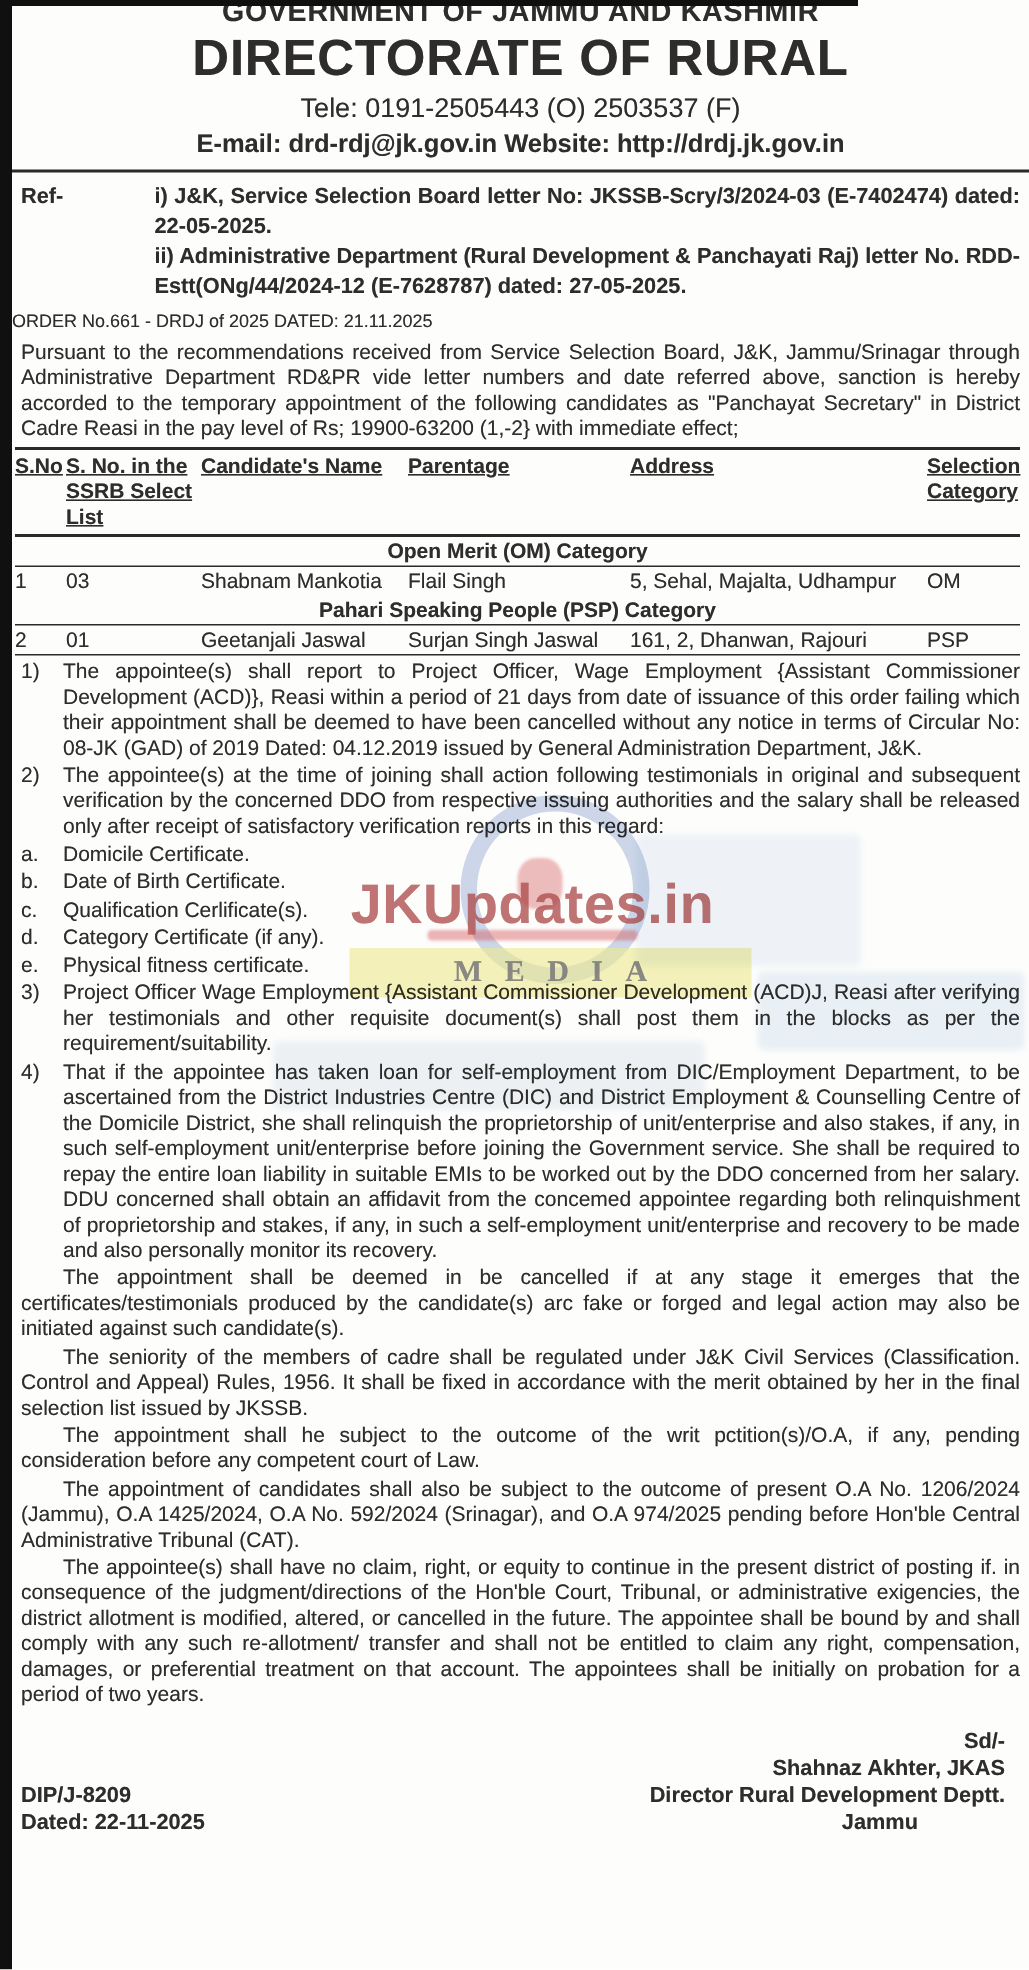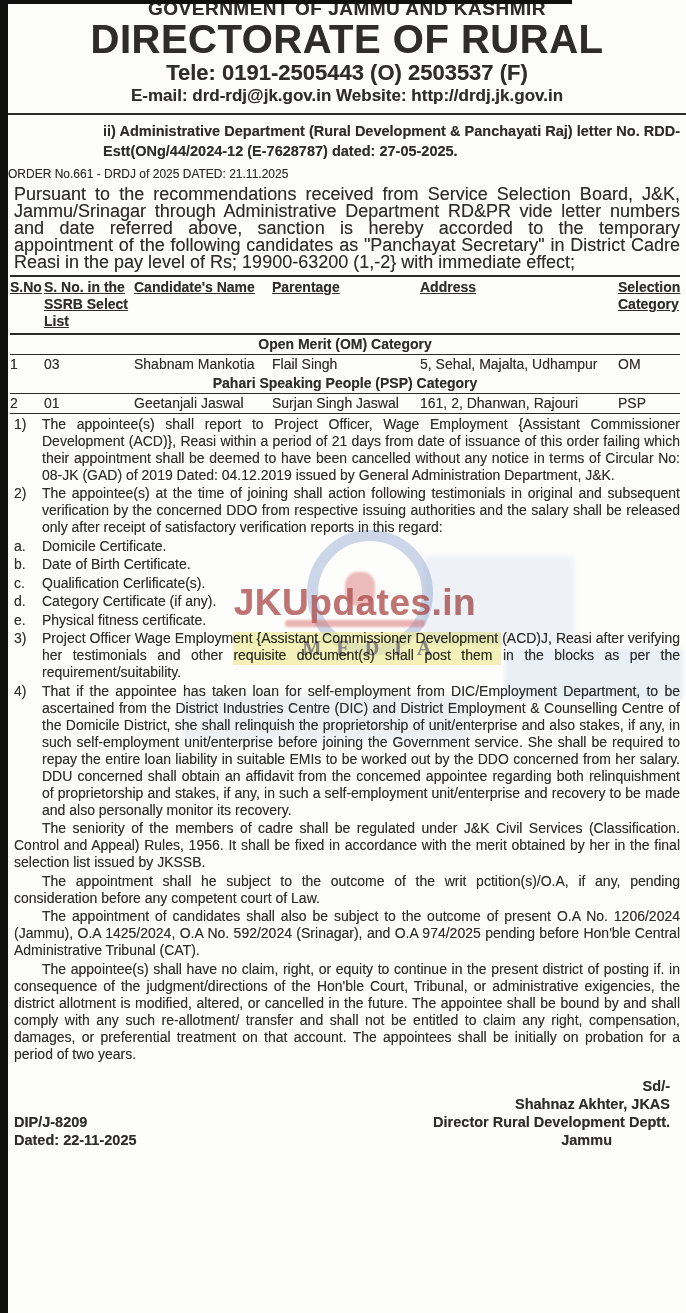--- a/index.html
+++ b/index.html
@@ -14,34 +14,34 @@
     position:relative;width:686px;height:1313px;overflow:hidden;
     text-shadow:0 0 .4px rgba(40,40,40,.45);
   }
   .edge-left{position:absolute;left:0;top:0;width:8px;height:1313px;background:#101010;z-index:8;}
   .edge-top{position:absolute;left:0;top:0;width:572px;height:4px;background:#101010;z-index:8;}
   .content{position:relative;padding:0 6px 0 14px;z-index:2;}
 
   
   .hdr{ text-align:center; }
   .hdr-gov{font-size:19px;font-weight:bold;letter-spacing:.5px;margin-top:-2px;line-height:22px;}
-  .hdr-big{font-size:40px;font-weight:bold;line-height:39px;letter-spacing:.5px;}
-  .hdr-tel{font-size:22px;font-weight:bold;line-height:23px;margin-top:2px;}
+  .hdr-big{font-size:34px;font-weight:bold;line-height:39px;letter-spacing:.5px;}
+  .hdr-tel{font-size:18px;font-weight:normal;line-height:23px;margin-top:2px;}
   .hdr-mail{font-size:17px;font-weight:bold;line-height:23px;}
   .hrule{border:none;border-top:2.5px solid #2a2a2a;margin:6px -6px 6px -14px;}
 
   
   .subref{font-weight:bold;font-size:14.5px;line-height:20px;}
   .sr-row{display:flex;}
   .sr-label{flex:0 0 44px;}
   .sr-text{flex:1;text-align:justify;padding-left:45px;text-indent:-45px;}
   .ref-item{flex:1;text-align:justify;margin-left:45px;}
 
   .order-line{font-size:12px;line-height:19px;margin:4px 0 2px -6px;}
-  .para{font-size:18px;line-height:17px;text-align:justify;}
+  .para{font-size:14px;line-height:17px;text-align:justify;}
   .preamble{margin:1px 0 4px 0;}
 
   
   .tbl{margin:2px 0 0 -4px;border-top:2.5px solid #2a2a2a;font-size:14px;}
   .trow{display:grid;grid-template-columns:32px 88px 136px 146px 196px 60px;column-gap:2px;align-items:start;}
   .th{font-weight:bold;line-height:17px;padding-top:2px;}
   .td{line-height:17px;}
   .thead{border-bottom:2px solid #2a2a2a;padding-bottom:3px;text-decoration:underline;}
   .cat-row{font-weight:bold;text-align:center;line-height:19px;border-bottom:1.5px solid #2a2a2a;}
   .cat-row.psp{border-bottom:1.5px solid #2a2a2a;}
@@ -92,20 +92,24 @@
       <div class="hdr-gov">GOVERNMENT OF JAMMU AND KASHMIR</div>
       <div class="hdr-big">DIRECTORATE OF RURAL</div>
       <div class="hdr-tel">Tele: 0191-2505443 (O) 2503537 (F)</div>
       <div class="hdr-mail">E-mail: drd-rdj@jk.gov.in Website: http://drdj.jk.gov.in</div>
     </div>
 
     <hr class="hrule">
 
     <div class="subref">
       <div class="sr-row">
+        <span class="sr-label">Ref-</span>
+        <span class="ref-item">i) J&amp;K, Service Selection Board letter No: JKSSB-Scry/3/2024-03 (E-7402474) dated: 22-05-2025.</span>
+      </div>
+      <div class="sr-row">
         <span class="sr-label"></span>
         <span class="ref-item">ii) Administrative Department (Rural Development &amp; Panchayati Raj) letter No. RDD-Estt(ONg/44/2024-12 (E-7628787) dated: 27-05-2025.</span>
       </div>
     </div>
 
     <div class="order-line">ORDER No.661 - DRDJ of 2025 DATED: 21.11.2025</div>
 
     <div class="para preamble">Pursuant to the recommendations received from Service Selection Board, J&amp;K, Jammu/Srinagar through Administrative Department RD&amp;PR vide letter numbers and date referred above, sanction is hereby accorded to the temporary appointment of the following candidates as "Panchayat Secretary" in District Cadre Reasi in the pay level of Rs; 19900-63200 (1,-2} with immediate effect;</div>
 
     <div class="tbl">
@@ -175,20 +179,21 @@
         <span class="marker">3)</span>
         <span class="ctext">Project Officer Wage Employment {Assistant Commissioner Development (ACD)J, Reasi after verifying her testimonials and other requisite document(s) shall post them in the blocks as per the requirement/suitability.</span>
       </div>
       <div class="cond">
         <span class="marker">4)</span>
         <span class="ctext">That if the appointee has taken loan for self-employment from DIC/Employment Department, to be ascertained from the District Industries Centre (DIC) and District Employment &amp; Counselling Centre of the Domicile District, she shall relinquish the proprietorship of unit/enterprise and also stakes, if any, in such self-employment unit/enterprise before joining the Government service. She shall be required to repay the entire loan liability in suitable EMIs to be worked out by the DDO concerned from her salary. DDU concerned shall obtain an affidavit from the concemed appointee regarding both relinquishment of proprietorship and stakes, if any, in such a self-employment unit/enterprise and recovery to be made and also personally monitor its recovery.</span>
       </div>
     </div>
 
     <div>
+      <div class="bodyp">The appointment shall be deemed in be cancelled if at any stage it emerges that the certificates/testimonials produced by the candidate(s) arc fake or forged and legal action may also be initiated against such candidate(s).</div>
       <div class="bodyp">The seniority of the members of cadre shall be regulated under J&amp;K Civil Services (Classification. Control and Appeal) Rules, 1956. It shall be fixed in accordance with the merit obtained by her in the final selection list issued by JKSSB.</div>
       <div class="bodyp">The appointment shall he subject to the outcome of the writ pctition(s)/O.A, if any, pending consideration before any competent court of Law.</div>
       <div class="bodyp">The appointment of candidates shall also be subject to the outcome of present O.A No. 1206/2024 (Jammu), O.A 1425/2024, O.A No. 592/2024 (Srinagar), and O.A 974/2025 pending before Hon'ble Central Administrative Tribunal (CAT).</div>
       <div class="bodyp">The appointee(s) shall have no claim, right, or equity to continue in the present district of posting if. in consequence of the judgment/directions of the Hon'ble Court, Tribunal, or administrative exigencies, the district allotment is modified, altered, or cancelled in the future. The appointee shall be bound by and shall comply with any such re-allotment/ transfer and shall not be entitled to claim any right, compensation, damages, or preferential treatment on that account. The appointees shall be initially on probation for a period of two years.</div>
     </div>
 
     <div class="footer">
       <div class="f-left">
         <div>DIP/J-8209</div>
         <div>Dated: 22-11-2025</div>

